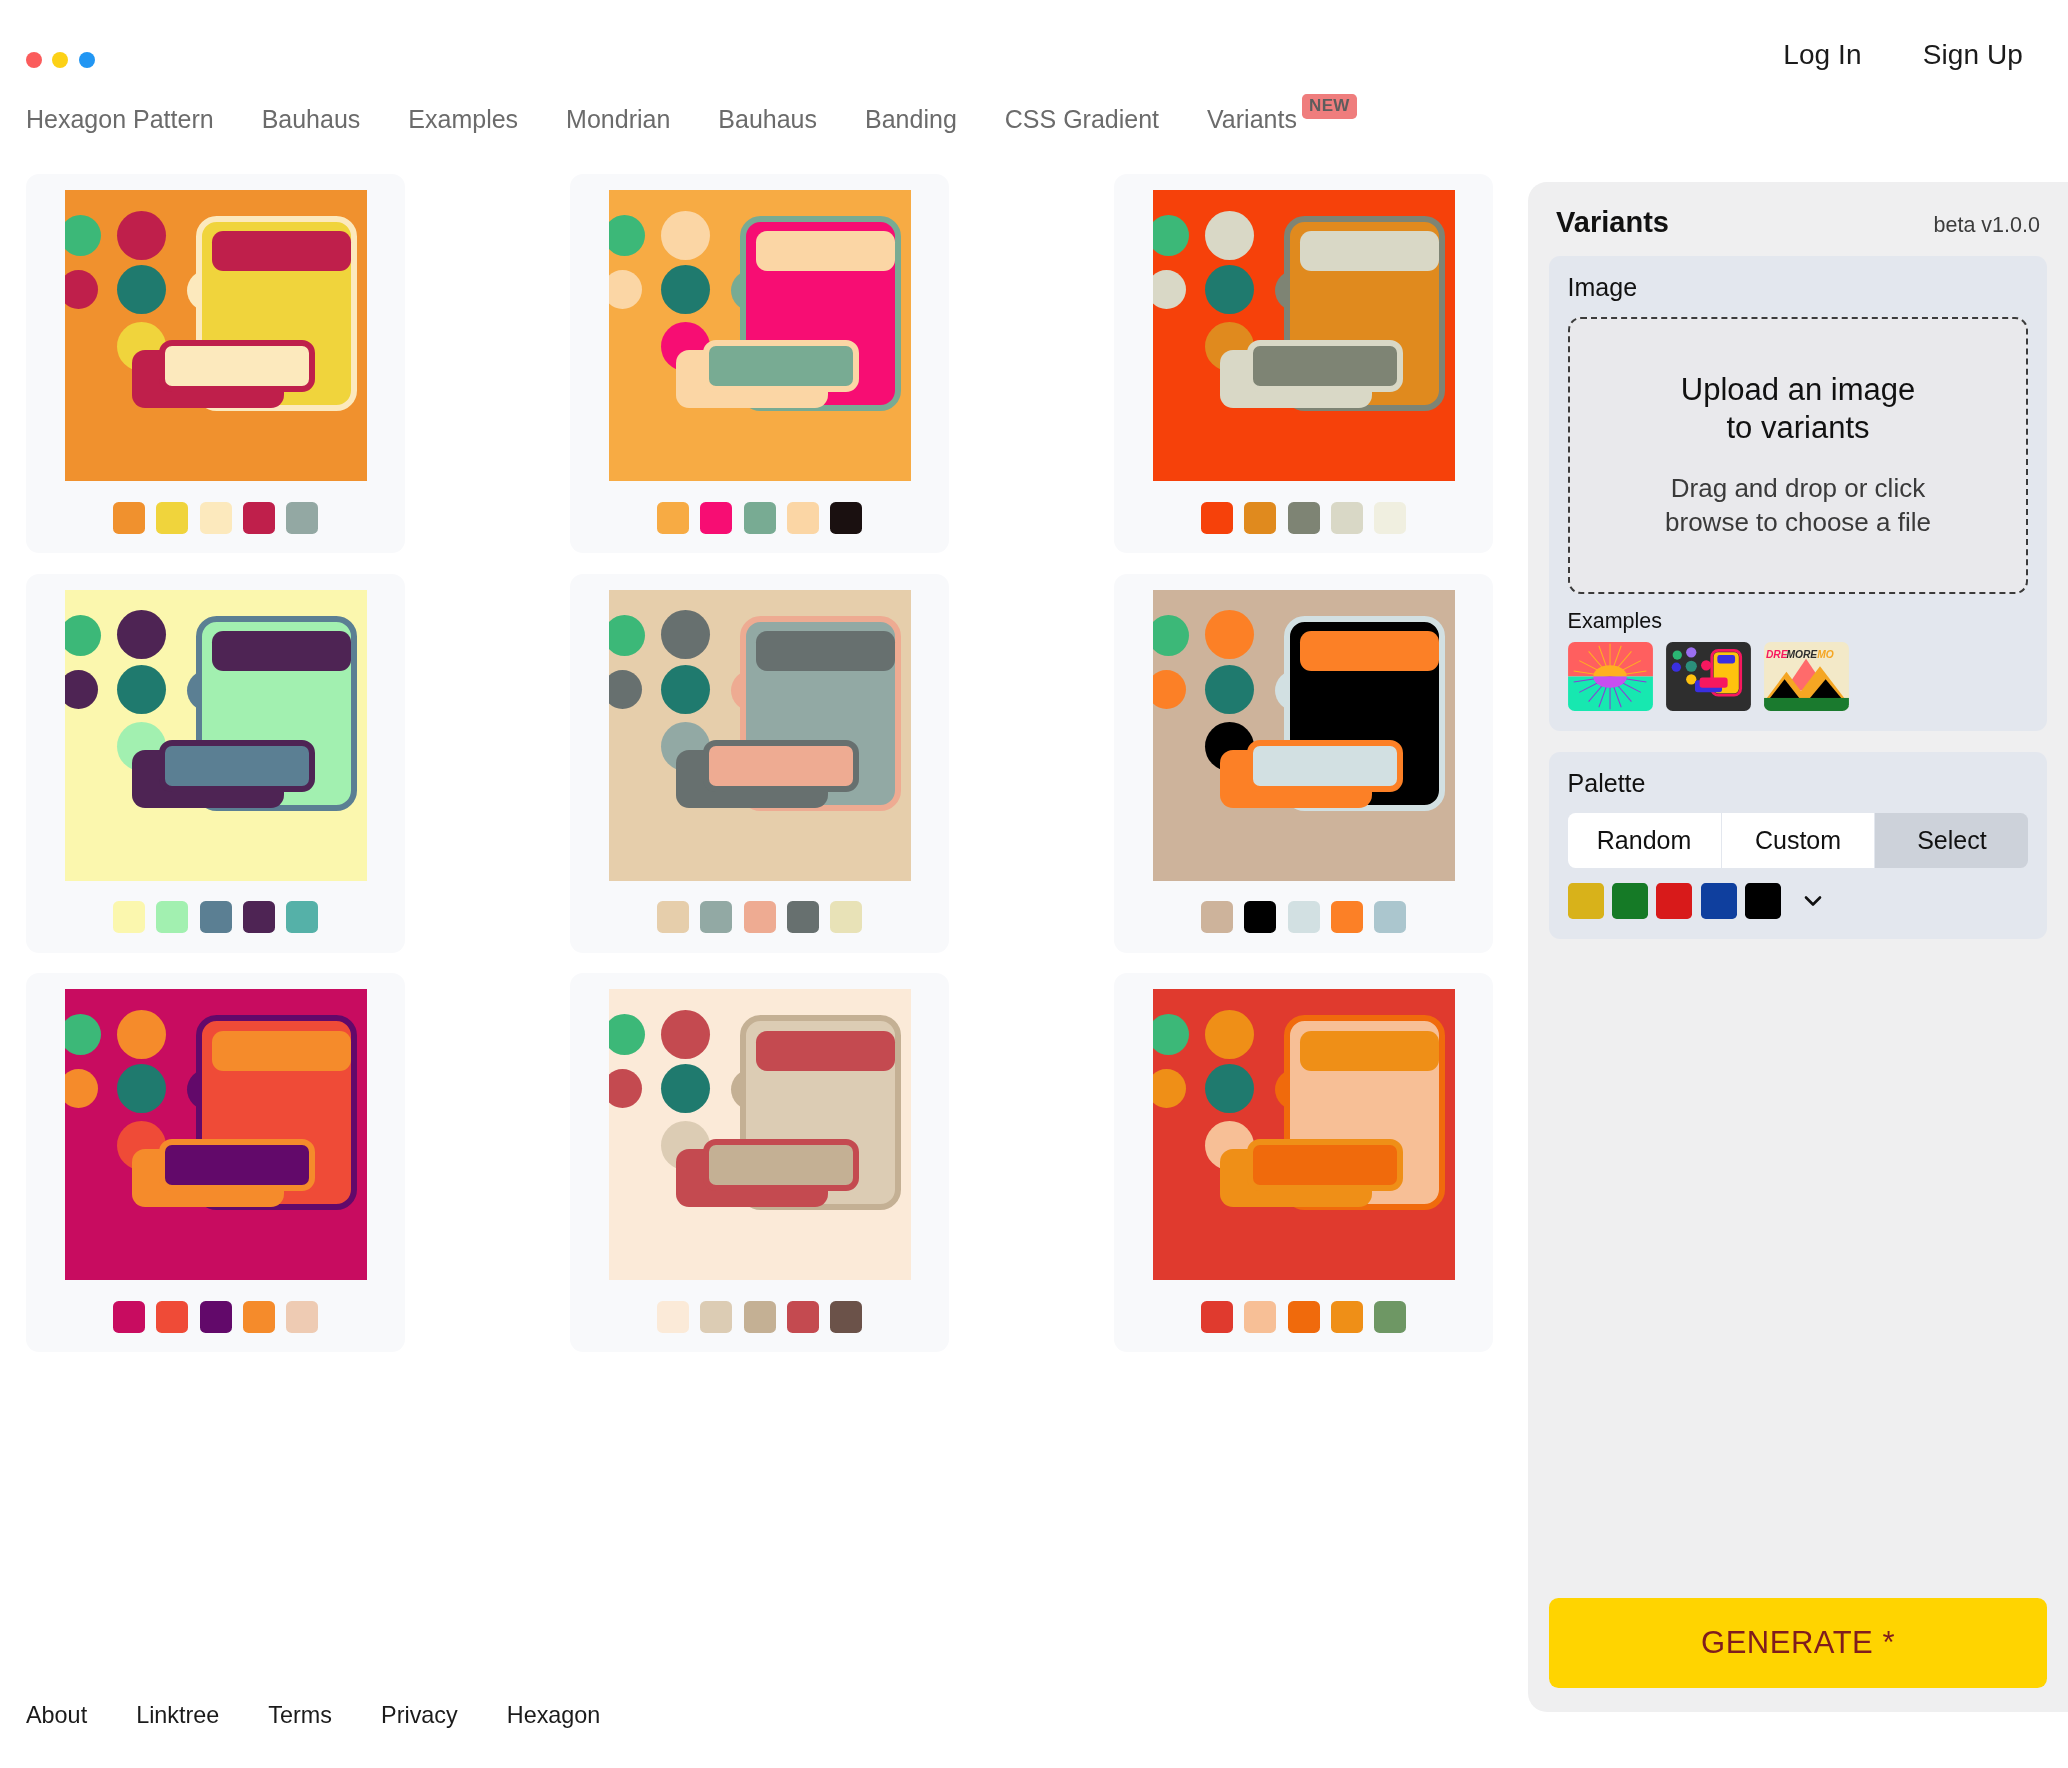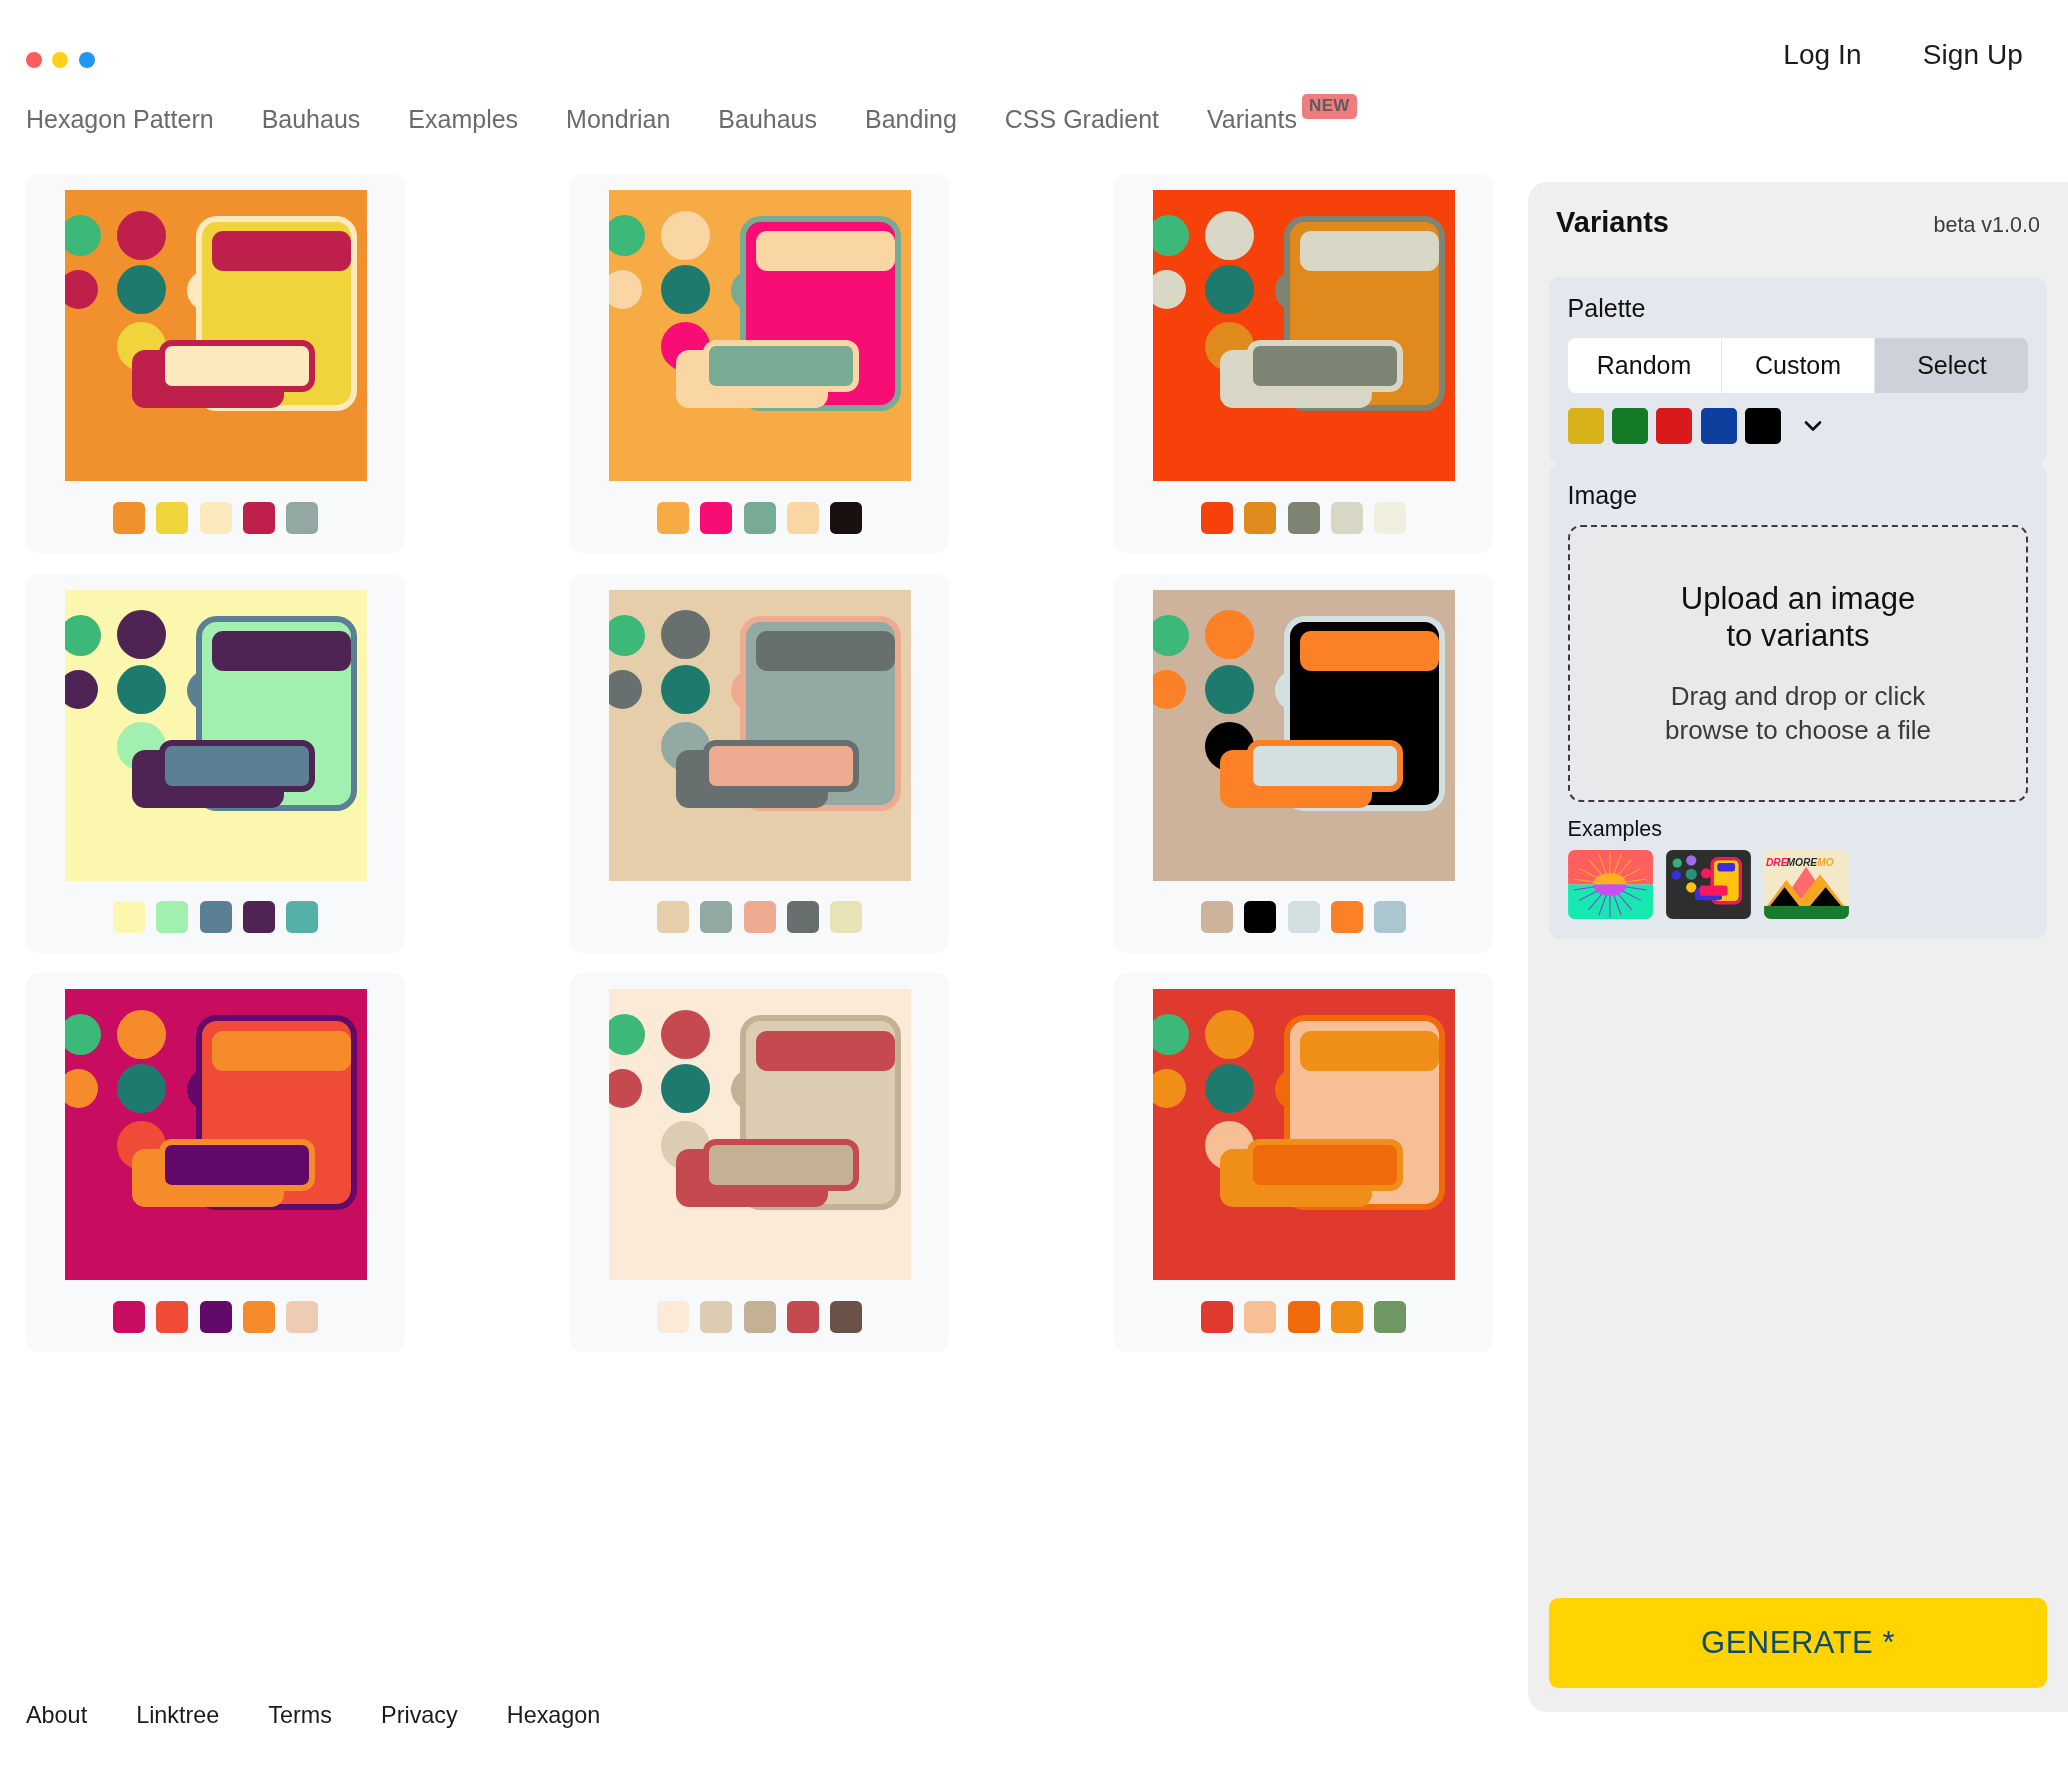--- a/index.html
+++ b/index.html
@@ -187,21 +187,21 @@
   .chev {
     margin-left: 11.2px; width: 24px; height: 24px;
     cursor: pointer;
   }
 
   .generate {
     position: absolute; left: 20.6px; right: 20.6px; bottom: 24px;
     height: 90px; border-radius: 9.4px;
     background: #ffd400;
     display: flex; align-items: center; justify-content: center;
-    font-size: 31px; color: #0c4a6e; letter-spacing: 0.5px;
+    font-size: 31px; color: #7f1d1d; letter-spacing: 0.5px;
     cursor: pointer; border: none;
     font-family: "Liberation Sans", sans-serif;
   }
 </style>
 </head>
 <body>
 
 <div class="window-dots">
   <span class="dot red"></span>
   <span class="dot yellow"></span>
@@ -434,41 +434,20 @@
   <a href="#">Terms</a>
   <a href="#">Privacy</a>
   <a href="#">Hexagon</a>
 </div>
 
 <aside class="sidebar">
 
   <div class="sb-head">
     <span class="sb-title">Variants</span>
     <span class="sb-ver">beta v1.0.0</span>
-  </div>
-
-  <div class="sb-section palette-box">
-    <div class="sb-label">Palette</div>
-
-    <div class="seg">
-      <div class="seg-btn">Random</div>
-      <div class="seg-btn">Custom</div>
-      <div class="seg-btn active">Select</div>
-    </div>
-
-    <div class="pal-row" id="pal-row">
-        <div class="pal-sw" style="background: rgb(216, 178, 26);"></div>
-        <div class="pal-sw" style="background: rgb(21, 122, 38);"></div>
-        <div class="pal-sw" style="background: rgb(216, 26, 26);"></div>
-        <div class="pal-sw" style="background: rgb(15, 63, 158);"></div>
-        <div class="pal-sw" style="background: rgb(0, 0, 0);"></div>
-      <svg class="chev" viewBox="0 0 24 24">
-        <path d="M5 8.5 L12 15.5 L19 8.5" fill="none" stroke="#111" stroke-width="2.6" stroke-linecap="round" stroke-linejoin="round"></path>
-      </svg>
-    </div>
   </div>
 
   <div class="sb-section">
     <div class="sb-label">Image</div>
 
     <div class="dropzone">
       <div class="dz-main">
         <div>Upload an image</div>
         <div>to variants</div>
       </div>
@@ -540,15 +519,36 @@
           <rect x="0" y="60" width="91" height="14" fill="#1a7a2e"></rect>
           <text x="2" y="17" font-family="Liberation Sans, sans-serif" font-size="11" font-weight="700" font-style="italic" fill="#f7185f">DRE</text>
           <text x="24" y="17" font-family="Liberation Sans, sans-serif" font-size="11" font-weight="700" font-style="italic" fill="#2e2e2e">MORE</text>
           <text x="57" y="17" font-family="Liberation Sans, sans-serif" font-size="11" font-weight="700" font-style="italic" fill="#f5a623">MO</text>
         </svg>
       </div>
 
     </div>
   </div>
 
+  <div class="sb-section palette-box">
+    <div class="sb-label">Palette</div>
+
+    <div class="seg">
+      <div class="seg-btn">Random</div>
+      <div class="seg-btn">Custom</div>
+      <div class="seg-btn active">Select</div>
+    </div>
+
+    <div class="pal-row" id="pal-row">
+        <div class="pal-sw" style="background: rgb(216, 178, 26);"></div>
+        <div class="pal-sw" style="background: rgb(21, 122, 38);"></div>
+        <div class="pal-sw" style="background: rgb(216, 26, 26);"></div>
+        <div class="pal-sw" style="background: rgb(15, 63, 158);"></div>
+        <div class="pal-sw" style="background: rgb(0, 0, 0);"></div>
+      <svg class="chev" viewBox="0 0 24 24">
+        <path d="M5 8.5 L12 15.5 L19 8.5" fill="none" stroke="#111" stroke-width="2.6" stroke-linecap="round" stroke-linejoin="round"></path>
+      </svg>
+    </div>
+  </div>
+
   <button class="generate">GENERATE *</button>
 </aside>
 
 
 </body></html>

